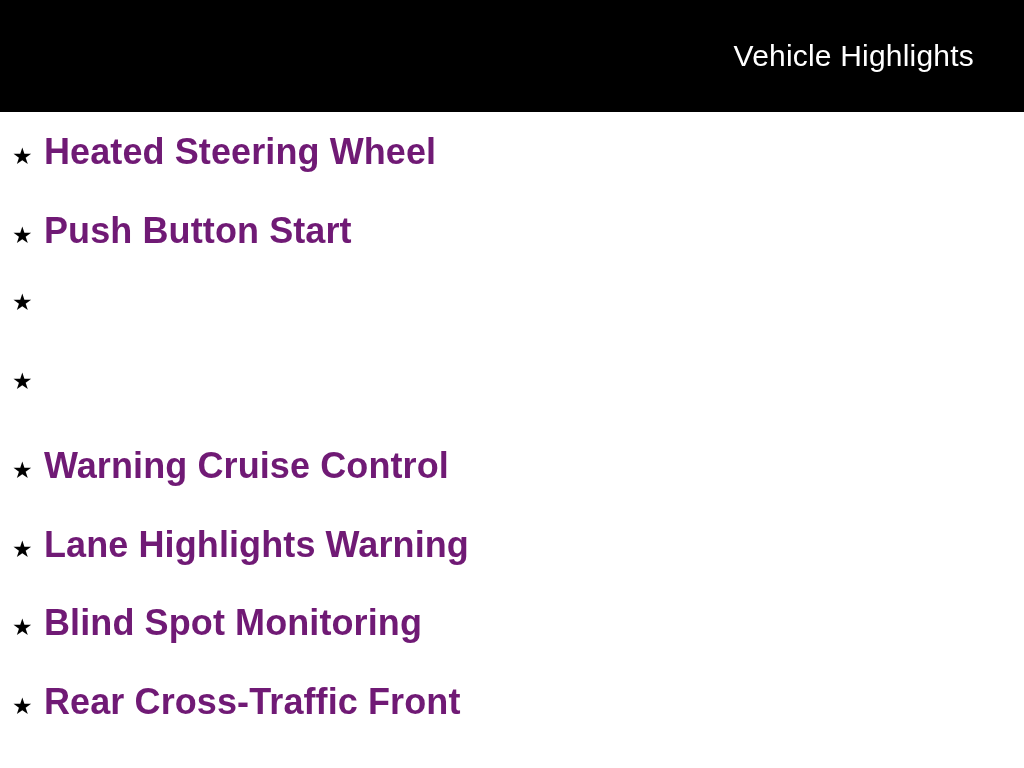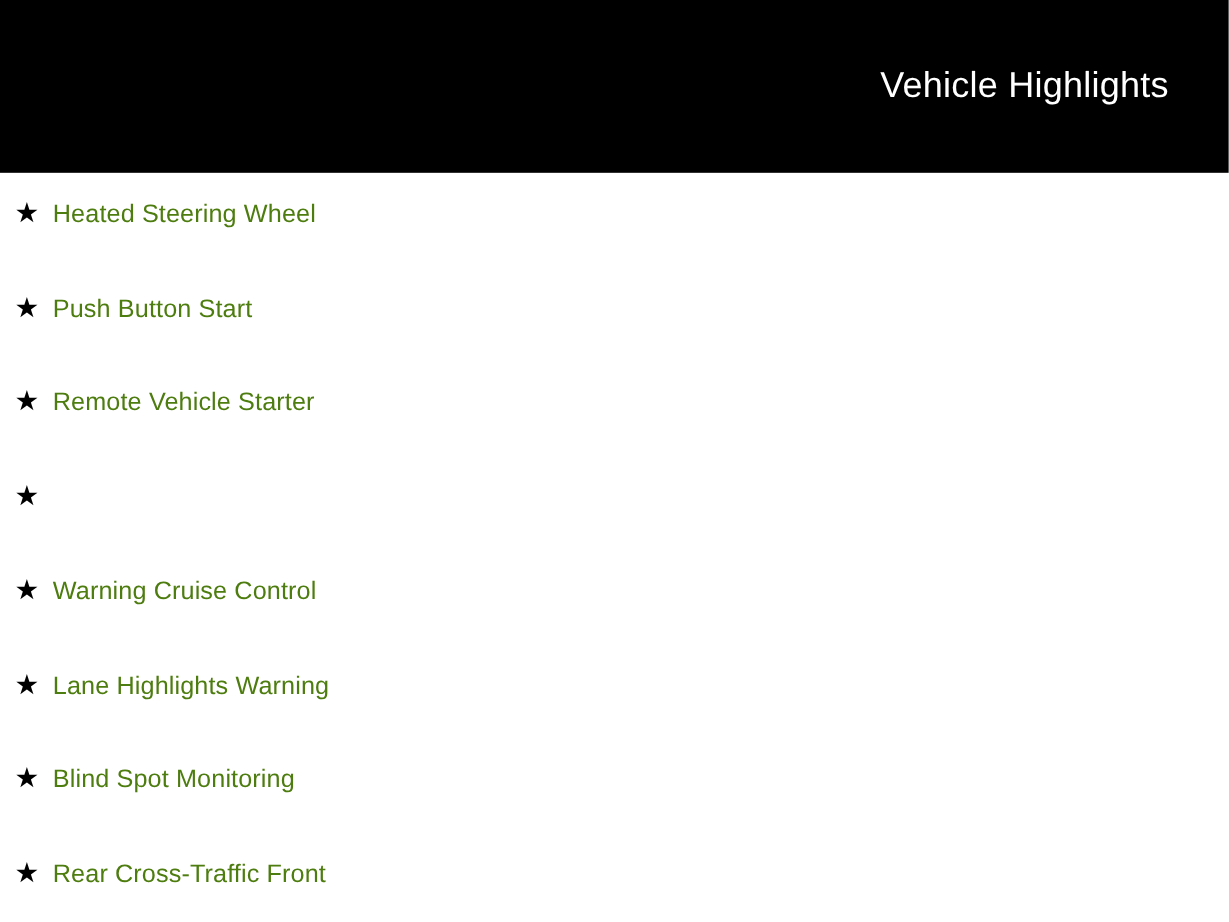--- a/index.html
+++ b/index.html
@@ -5,21 +5,21 @@
   * { box-sizing: border-box; margin: 0; padding: 0; }
   html, body {
     width: 1024px;
     height: 768px;
     background: #ffffff;
     font-family: "Liberation Sans", sans-serif;
     overflow: hidden;
   }
   #header-bar {
     width: 1024px;
-    height: 144px;
+    height: 112px;
     background: #000000;
     display: flex;
     align-items: center;
     justify-content: flex-end;
   }
   #header-title {
     color: #ffffff;
     font-size: 30px;
     font-weight: 400;
     letter-spacing: 0.2px;
@@ -39,23 +39,23 @@
   }
   .star-icon {
     color: #000000;
     font-size: 23px;
     line-height: 1;
     width: 32px;
     flex: 0 0 32px;
     text-align: left;
   }
   .item-label {
-    color: #4d7c0f;
-    font-size: 21px;
-    font-weight: 400;
+    color: #701a75;
+    font-size: 36px;
+    font-weight: 700;
     line-height: 1;
     letter-spacing: 0.1px;
   }
 </style>
 </head>
 <body>
 
 <div id="header-bar">
   <div id="header-title">Vehicle Highlights</div>
 </div>
@@ -64,21 +64,20 @@
     <li class="highlight-item">
       <span class="star-icon">★</span>
       <span class="item-label">Heated Steering Wheel</span>
     </li>
     <li class="highlight-item">
       <span class="star-icon">★</span>
       <span class="item-label">Push Button Start</span>
     </li>
     <li class="highlight-item">
       <span class="star-icon">★</span>
-      <span class="item-label">Remote Vehicle Starter</span>
     </li>
     <li class="highlight-item">
       <span class="star-icon">★</span>
     </li>
     <li class="highlight-item">
       <span class="star-icon">★</span>
       <span class="item-label">Warning Cruise Control</span>
     </li>
     <li class="highlight-item">
       <span class="star-icon">★</span>

